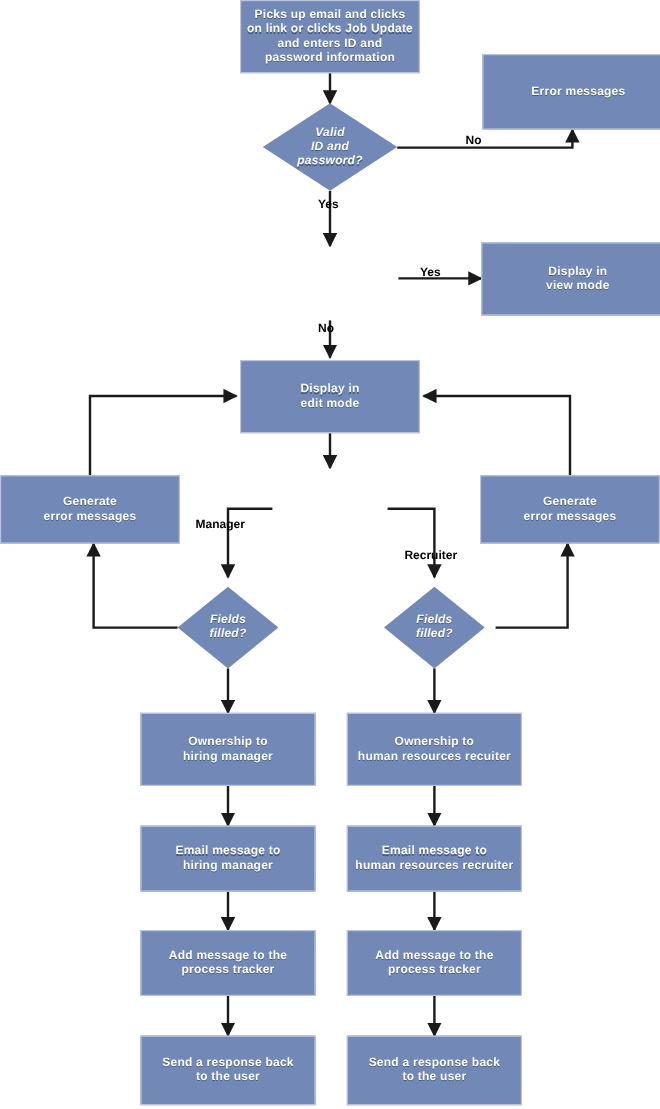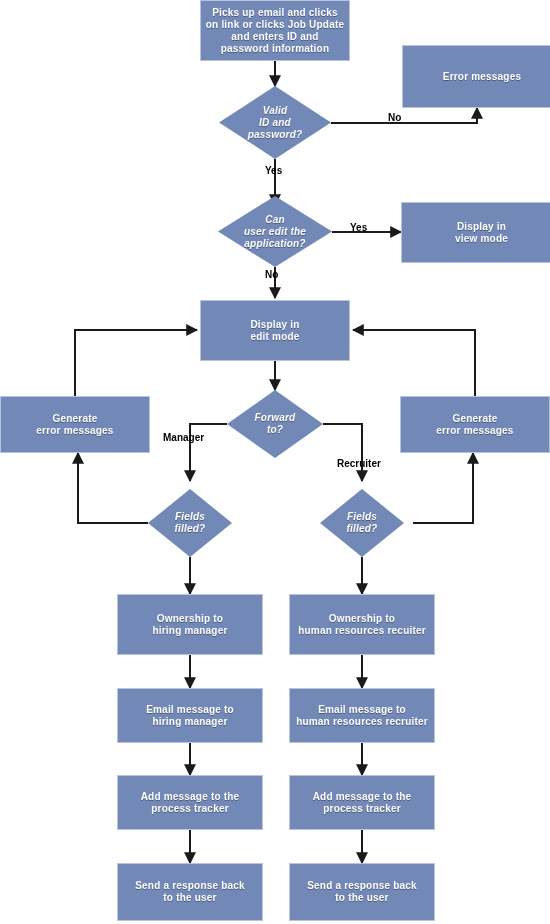--- a/index.html
+++ b/index.html
@@ -124,42 +124,31 @@
     <span class="diamond-shape"></span>
     <span class="diamond-label">Valid
 ID and
 password?</span>
   </div>
 
   <div class="node process" style="left:402px; top:45px; width:160px; height:63px;">
     <span>Error messages</span>
   </div>
 
-  <div class="node decision" style="left:218px; top:196px; width:114px; height:71px;">
-    <span class="diamond-shape"></span>
-    <span class="diamond-label">Can
-user edit the
-application?</span>
-  </div>
 
   <div class="node process" style="left:401px; top:202px; width:161px; height:61px;">
     <span>Display in
 view mode</span>
   </div>
 
   <div class="node process" style="left:200px; top:300px; width:150px; height:61px;">
     <span>Display in
 edit mode</span>
   </div>
 
-  <div class="node decision" style="left:227px; top:390px; width:96px; height:68px;">
-    <span class="diamond-shape"></span>
-    <span class="diamond-label">Forward
-to?</span>
-  </div>
 
   <div class="node process" style="left:0px; top:396px; width:150px; height:57px;">
     <span>Generate
 error messages</span>
   </div>
 
   <div class="node process" style="left:400px; top:396px; width:150px; height:57px;">
     <span>Generate
 error messages</span>
   </div>

